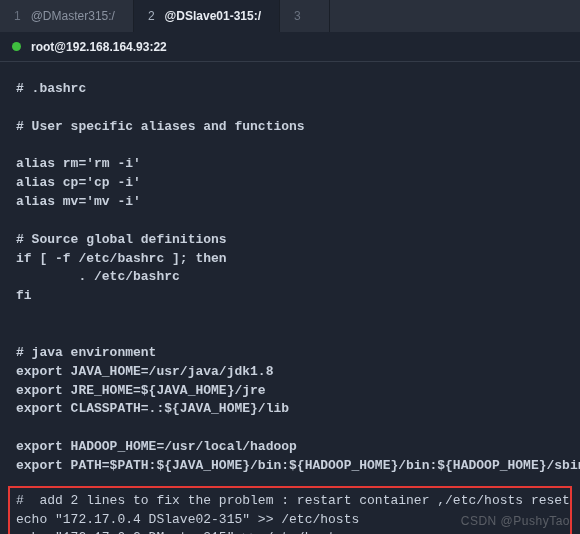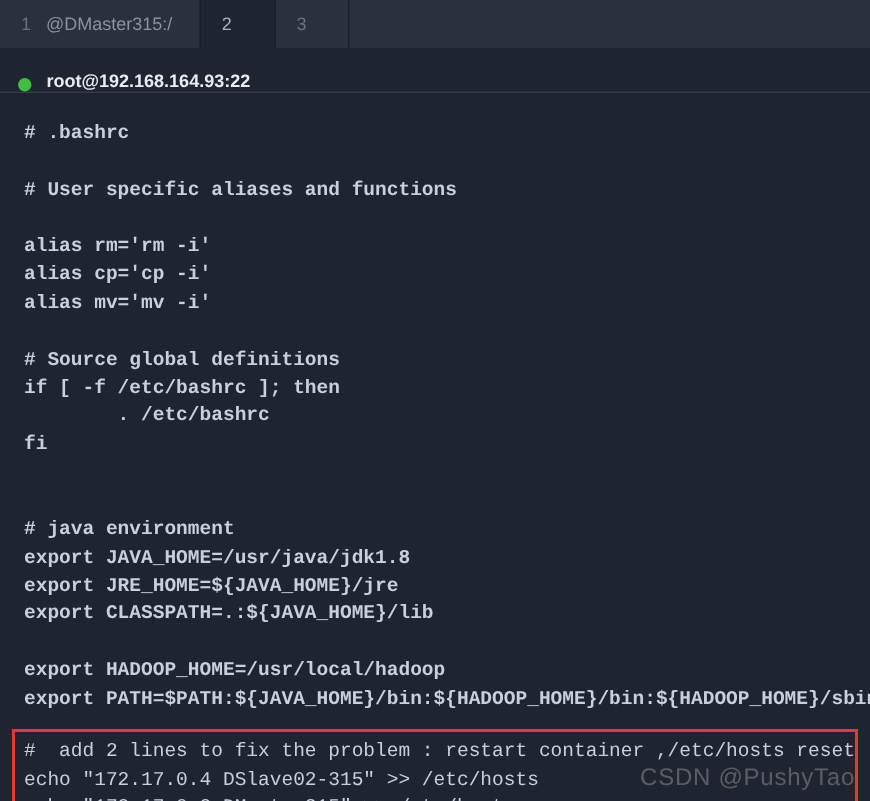--- a/index.html
+++ b/index.html
@@ -31,21 +31,21 @@
   .tab.active {
     background: #1e2430;
     color: #e8ecf2;
   }
   .tab-num { margin-right: 10px; color: #6a7280; }
   .tab.active .tab-num { color: #a8b2c0; }
   .tab.active .tab-title { font-weight: 600; }
   .statusbar {
     height: 30px;
     display: flex;
-    align-items: flex-end;
+    align-items: center;
     padding: 0 12px;
     border-bottom: 1px solid #343b48;
     font-family: -apple-system, Segoe UI, sans-serif;
     font-size: 12px;
   }
   .dot {
     width: 9px; height: 9px; border-radius: 50%;
     background: #3fbf3f;
     margin-right: 10px;
   }
@@ -63,36 +63,37 @@
     padding: 4px 6px 6px 6px;
     white-space: pre;
     line-height: 1.45;
     color: #c8d0dc;
   }
   .watermark {
     position: absolute;
     right: 10px;
     bottom: 6px;
     font-family: -apple-system, Segoe UI, sans-serif;
-    font-size: 16px;
+    font-size: 12px;
     color: rgba(200,200,200,0.35);
     letter-spacing: 0.5px;
     pointer-events: none;
   }
 </style>
 </head>
 <body>
 
 <div class="tabbar">
   <div class="tab">
     <span class="tab-num">1</span>
     <span class="tab-title">@DMaster315:/</span>
   </div>
   <div class="tab active">
     <span class="tab-num">2</span>
+    <span class="tab-title">@DSlave01-315:/</span>
   </div>
   <div class="tab">
     <span class="tab-num">3</span>
   </div>
 </div>
 
 <div class="statusbar">
   <span class="dot"></span>
   <span class="host">root@192.168.164.93:22</span>
 </div>

